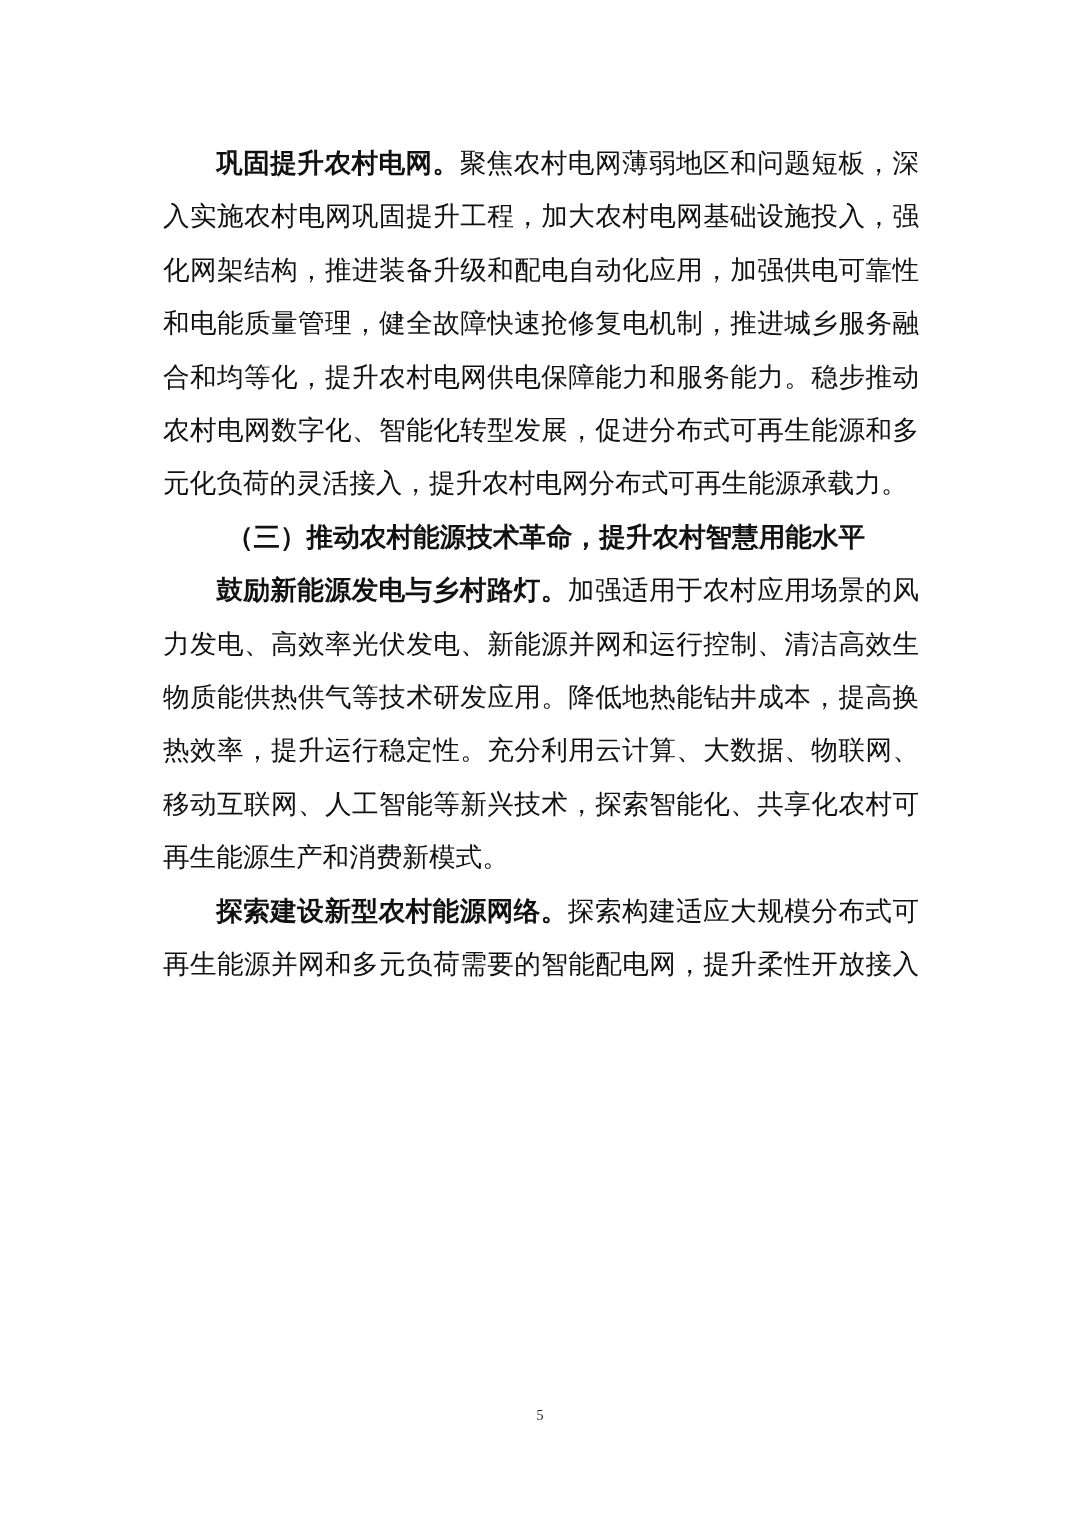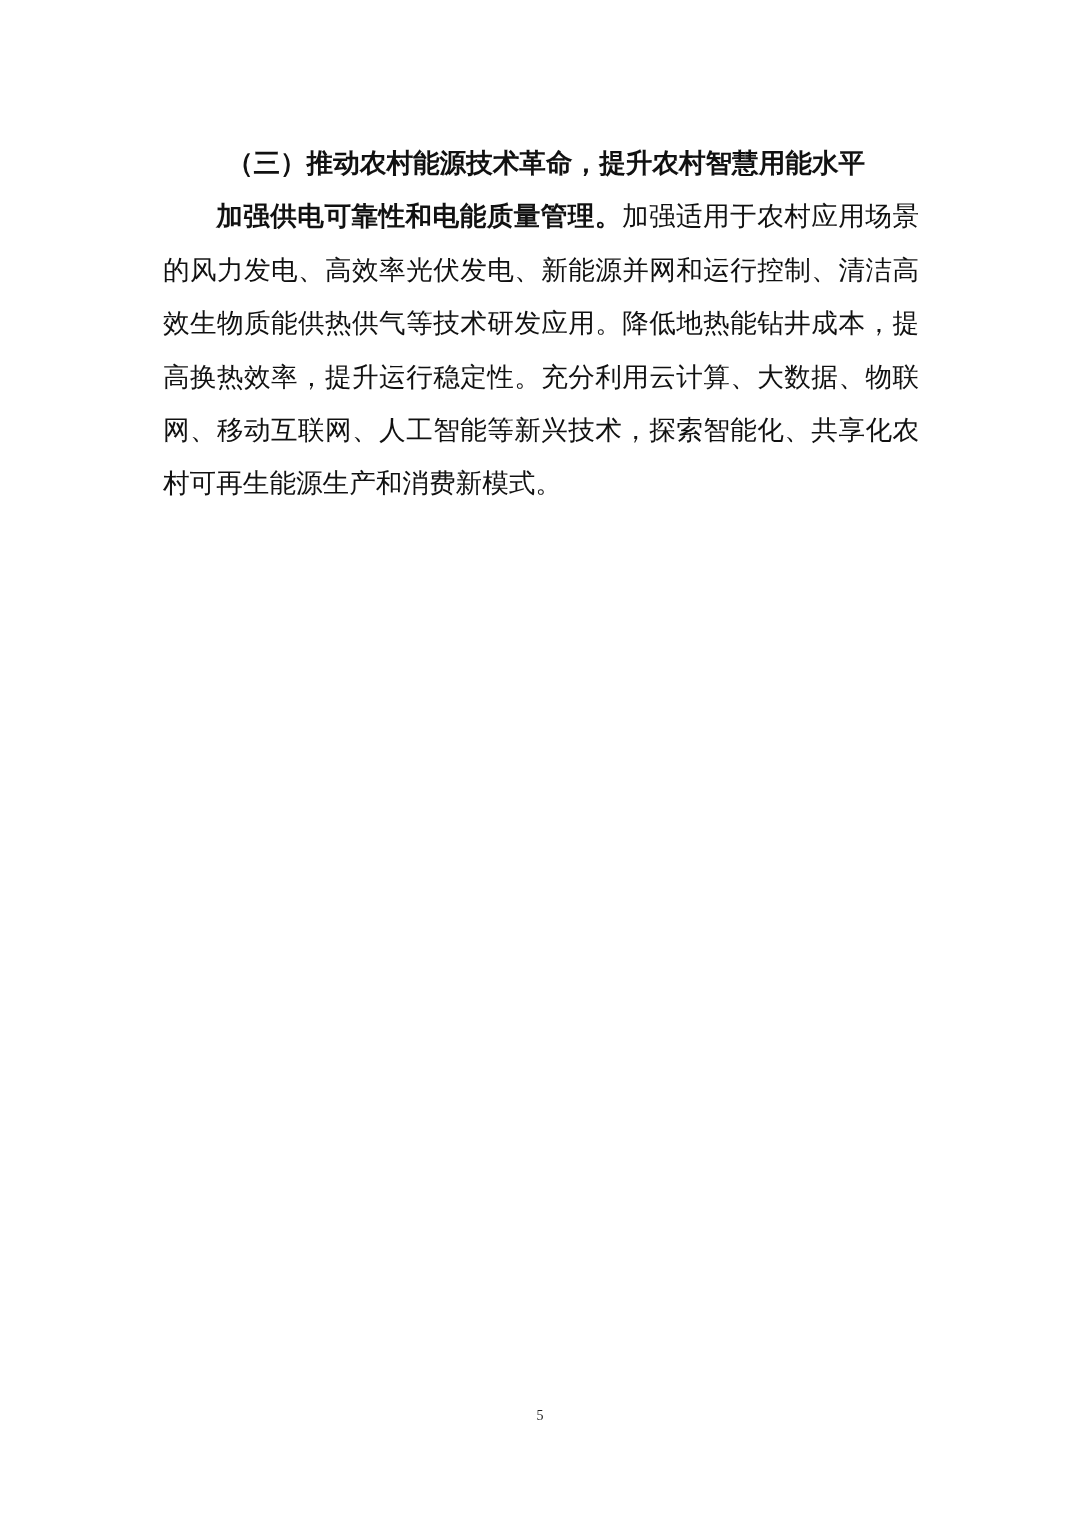--- a/index.html
+++ b/index.html
@@ -64,23 +64,25 @@
       font-size: 14px;
       color: #222222;
     }
   </style>
 </head>
 <body>
 
 <div class="page">
   <div class="body-text">
 
+    <p class="para"><span class="lead">巩固提升农村电网。</span><span>聚焦农村电网薄弱地区和问题短板，深入实施农村电网巩固提升工程，加大农村电网基础设施投入，强化网架结构，推进装备升级和配电自动化应用，加强供电可靠性和电能质量管理，健全故障快速抢修复电机制，推进城乡服务融合和均等化，提升农村电网供电保障能力和服务能力。稳步推动农村电网数字化、智能化转型发展，促进分布式可再生能源和多元化负荷的灵活接入，提升农村电网分布式可再生能源承载力。</span></p>
 
 
     <h2 class="section-heading">（三）推动农村能源技术革命，提升农村智慧用能水平</h2>
 
-    <p class="para"><span class="lead">加强供电可靠性和电能质量管理。</span><span>加强适用于农村应用场景的风力发电、高效率光伏发电、新能源并网和运行控制、清洁高效生物质能供热供气等技术研发应用。降低地热能钻井成本，提高换热效率，提升运行稳定性。充分利用云计算、大数据、物联网、移动互联网、人工智能等新兴技术，探索智能化、共享化农村可再生能源生产和消费新模式。</span></p>
+    <p class="para"><span class="lead">鼓励新能源发电与乡村路灯。</span><span>加强适用于农村应用场景的风力发电、高效率光伏发电、新能源并网和运行控制、清洁高效生物质能供热供气等技术研发应用。降低地热能钻井成本，提高换热效率，提升运行稳定性。充分利用云计算、大数据、物联网、移动互联网、人工智能等新兴技术，探索智能化、共享化农村可再生能源生产和消费新模式。</span></p>
 
+    <p class="para clip-last"><span class="lead">探索建设新型农村能源网络。</span><span>探索构建适应大规模分布式可再生能源并网和多元负荷需要的智能配电网，提升柔性开放接入</span></p>
 
   </div>
 
   <div class="page-number">5</div>
 </div>
 
 </body></html>

